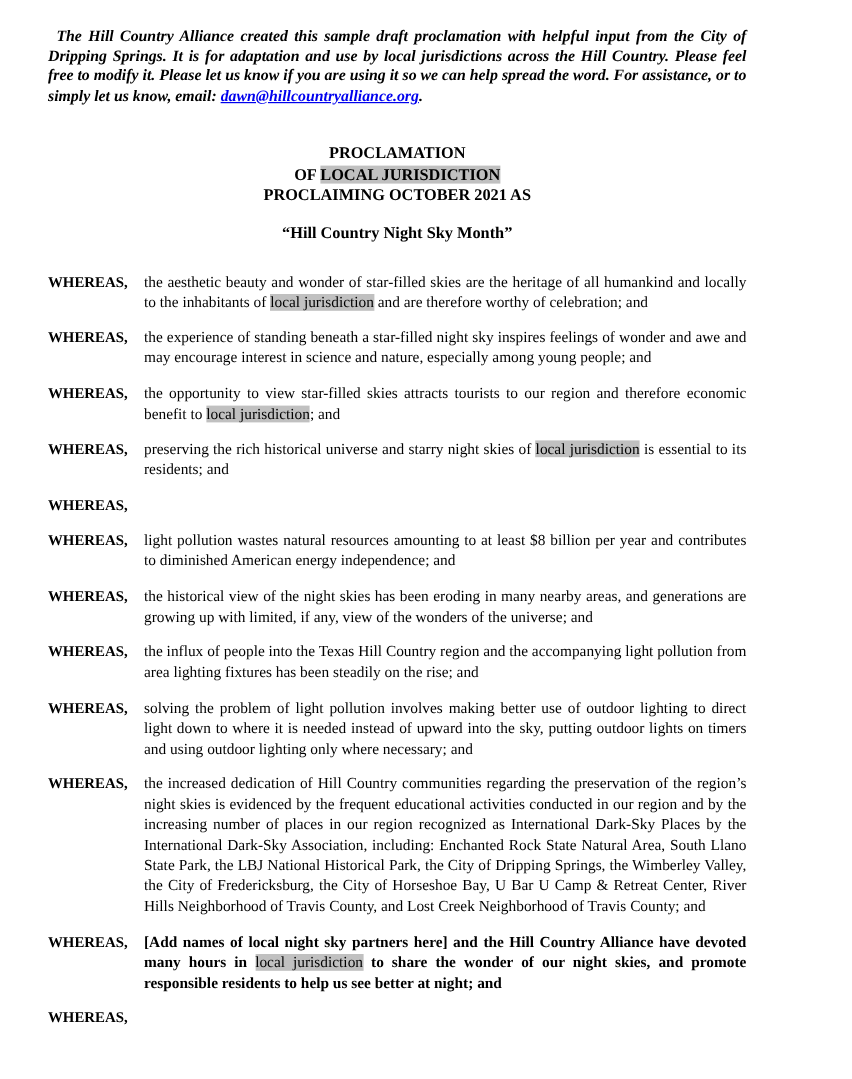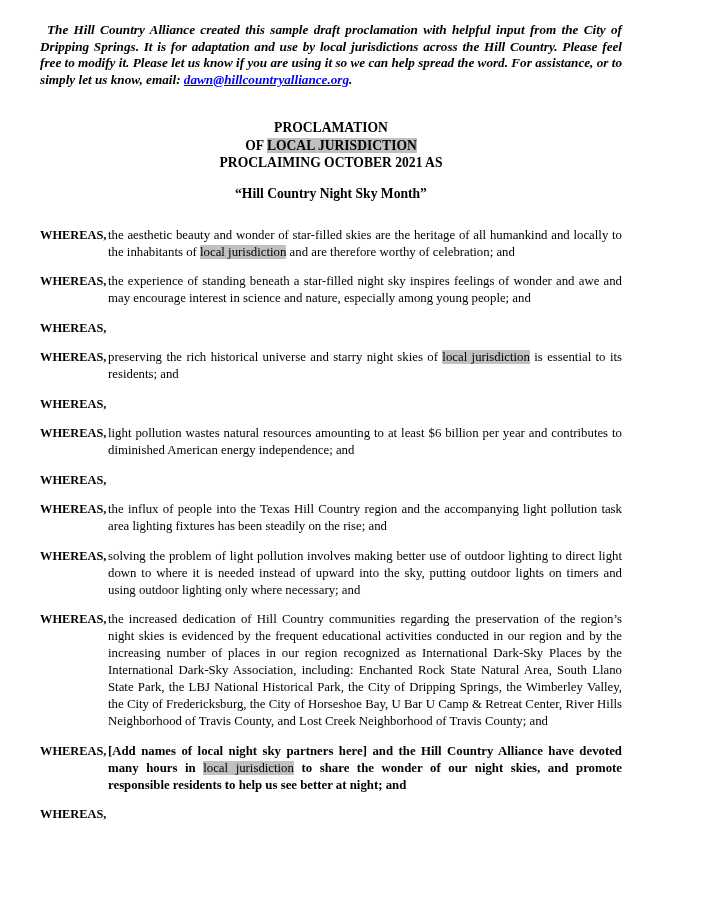--- a/index.html
+++ b/index.html
@@ -40,21 +40,21 @@
     margin-bottom: 12.5px;
     font-size: 12.8px;
     line-height: 17px;
   }
   .wlabel {
     flex: 0 0 68px;
     font-weight: bold;
     font-size: 12.4px;
     white-space: nowrap;
   }
-  .wbody { flex: 1; text-align: justify; }
+  .wbody { flex: 1; text-align: justify; margin-left: 12px; }
   .clause.bold .wbody { font-weight: bold; }
   .clause.bold .wbody .plain { font-weight: normal; }
 </style>
 </head>
 <body>
 
 <div class="page">
 
   <p class="intro"><span>The Hill Country Alliance created this sample draft proclamation with helpful input from the City of Dripping Springs. It is for adaptation and use by local jurisdictions across the Hill Country. Please feel free to modify it. Please let us know if you are using it so we can help spread the word. For assistance, or to simply let us know, email: </span><a href="#">dawn@hillcountryalliance.org</a><span>.</span></p>
 
@@ -69,38 +69,40 @@
       <div class="clause">
         <span class="wlabel">WHEREAS,</span>
         <span class="wbody"><span>the aesthetic beauty and wonder of star-filled skies are the heritage of all humankind and locally to the inhabitants of </span><span class="hl">local jurisdiction</span><span> and are therefore worthy of celebration; and</span></span>
       </div>
       <div class="clause">
         <span class="wlabel">WHEREAS,</span>
         <span class="wbody"><span>the experience of standing beneath a star-filled night sky inspires feelings of wonder and awe and may encourage interest in science and nature, especially among young people; and</span></span>
       </div>
       <div class="clause">
         <span class="wlabel">WHEREAS,</span>
+        <span class="wbody"><span>the opportunity to view star-filled skies attracts tourists to our region and therefore economic benefit to </span><span class="hl">local jurisdiction</span><span>; and</span></span>
       </div>
       <div class="clause">
         <span class="wlabel">WHEREAS,</span>
         <span class="wbody"><span>preserving the rich historical universe and starry night skies of </span><span class="hl">local jurisdiction</span><span> is essential to its residents; and</span></span>
       </div>
       <div class="clause">
         <span class="wlabel">WHEREAS,</span>
       </div>
       <div class="clause">
         <span class="wlabel">WHEREAS,</span>
-        <span class="wbody"><span>light pollution wastes natural resources amounting to at least $6 billion per year and contributes to diminished American energy independence; and</span></span>
+        <span class="wbody"><span>light pollution wastes natural resources amounting to at least $8 billion per year and contributes to diminished American energy independence; and</span></span>
       </div>
       <div class="clause">
         <span class="wlabel">WHEREAS,</span>
+        <span class="wbody"><span>the historical view of the night skies has been eroding in many nearby areas, and generations are growing up with limited, if any, view of the wonders of the universe; and</span></span>
       </div>
       <div class="clause">
         <span class="wlabel">WHEREAS,</span>
-        <span class="wbody"><span>the influx of people into the Texas Hill Country region and the accompanying light pollution task area lighting fixtures has been steadily on the rise; and</span></span>
+        <span class="wbody"><span>the influx of people into the Texas Hill Country region and the accompanying light pollution from area lighting fixtures has been steadily on the rise; and</span></span>
       </div>
       <div class="clause">
         <span class="wlabel">WHEREAS,</span>
         <span class="wbody"><span>solving the problem of light pollution involves making better use of outdoor lighting to direct light down to where it is needed instead of upward into the sky, putting outdoor lights on timers and using outdoor lighting only where necessary; and</span></span>
       </div>
       <div class="clause">
         <span class="wlabel">WHEREAS,</span>
         <span class="wbody"><span>the increased dedication of Hill Country communities regarding the preservation of the region’s night skies is evidenced by the frequent educational activities conducted in our region and by the increasing number of places in our region recognized as International Dark-Sky Places by the International Dark-Sky Association, including: Enchanted Rock State Natural Area, South Llano State Park, the LBJ National Historical Park, the City of Dripping Springs, the Wimberley Valley, the City of Fredericksburg, the City of Horseshoe Bay, U Bar U Camp &amp; Retreat Center, River Hills Neighborhood of Travis County, and Lost Creek Neighborhood of Travis County; and</span></span>
       </div>
       <div class="clause bold">

